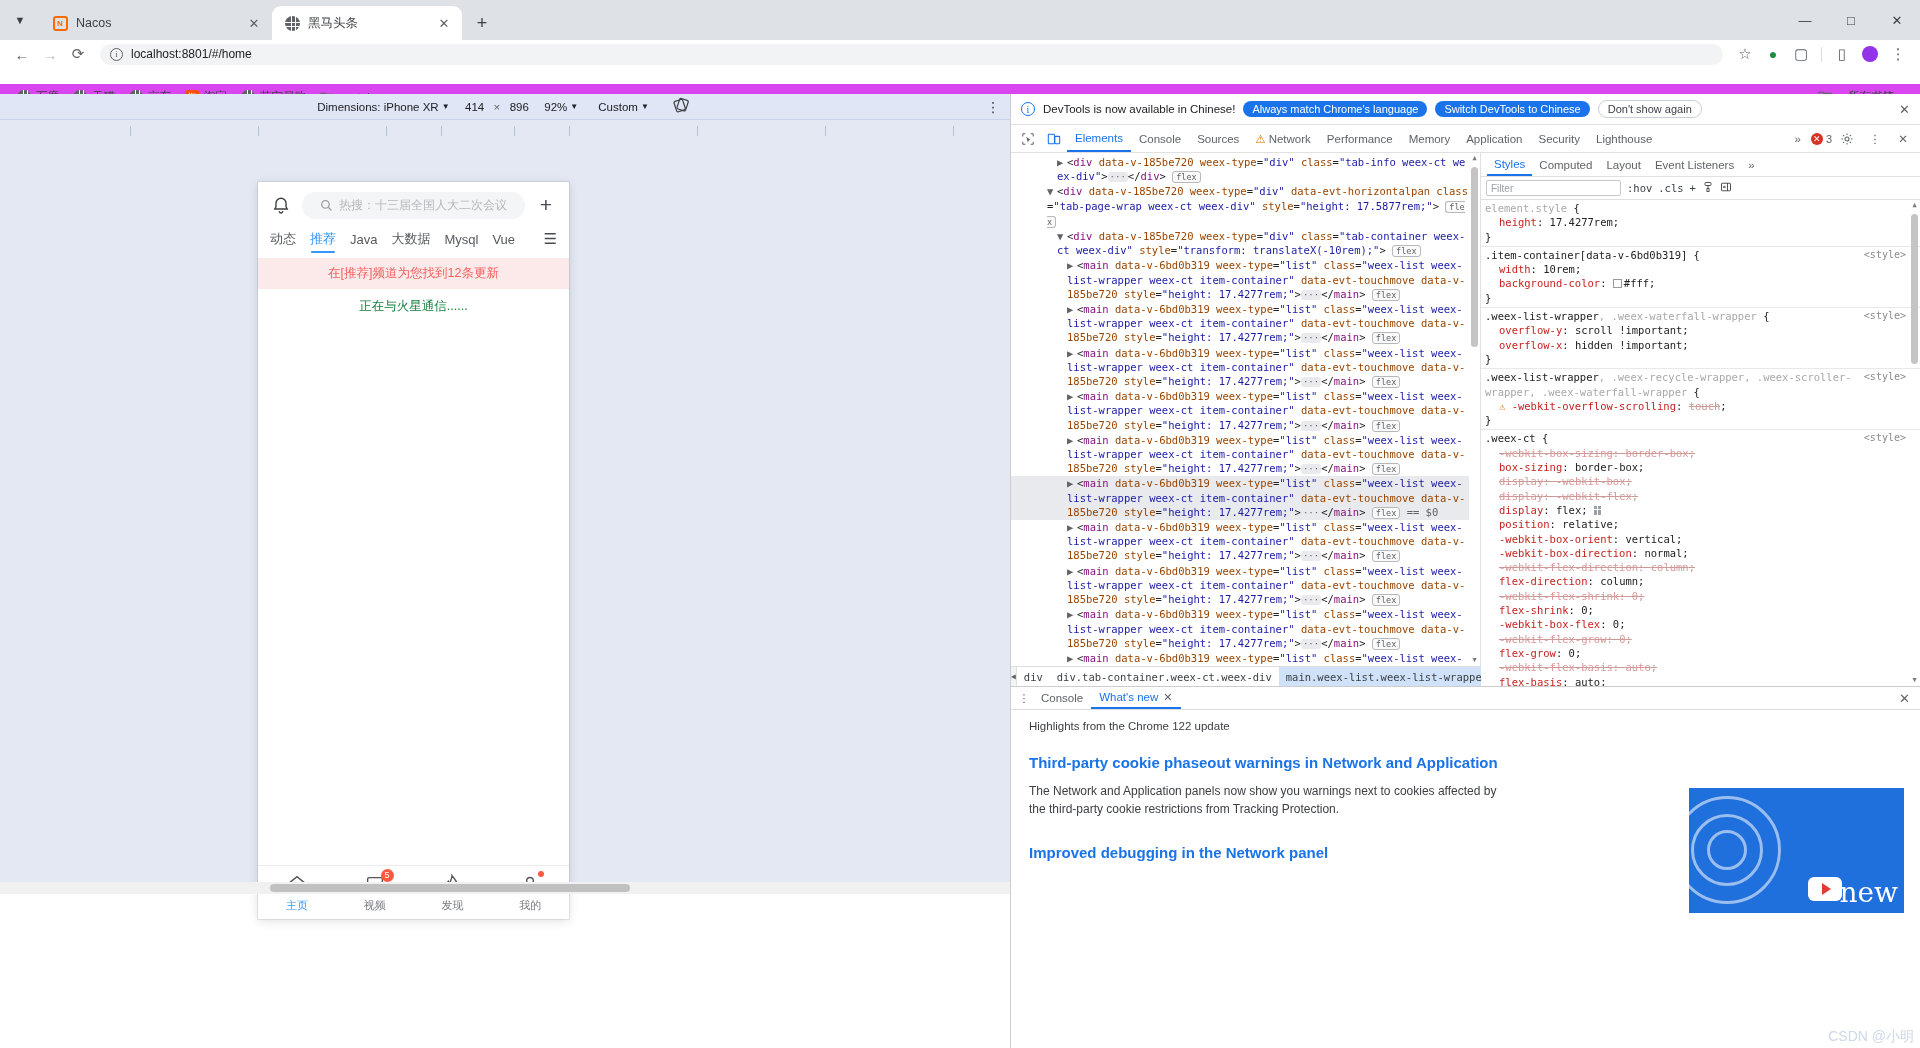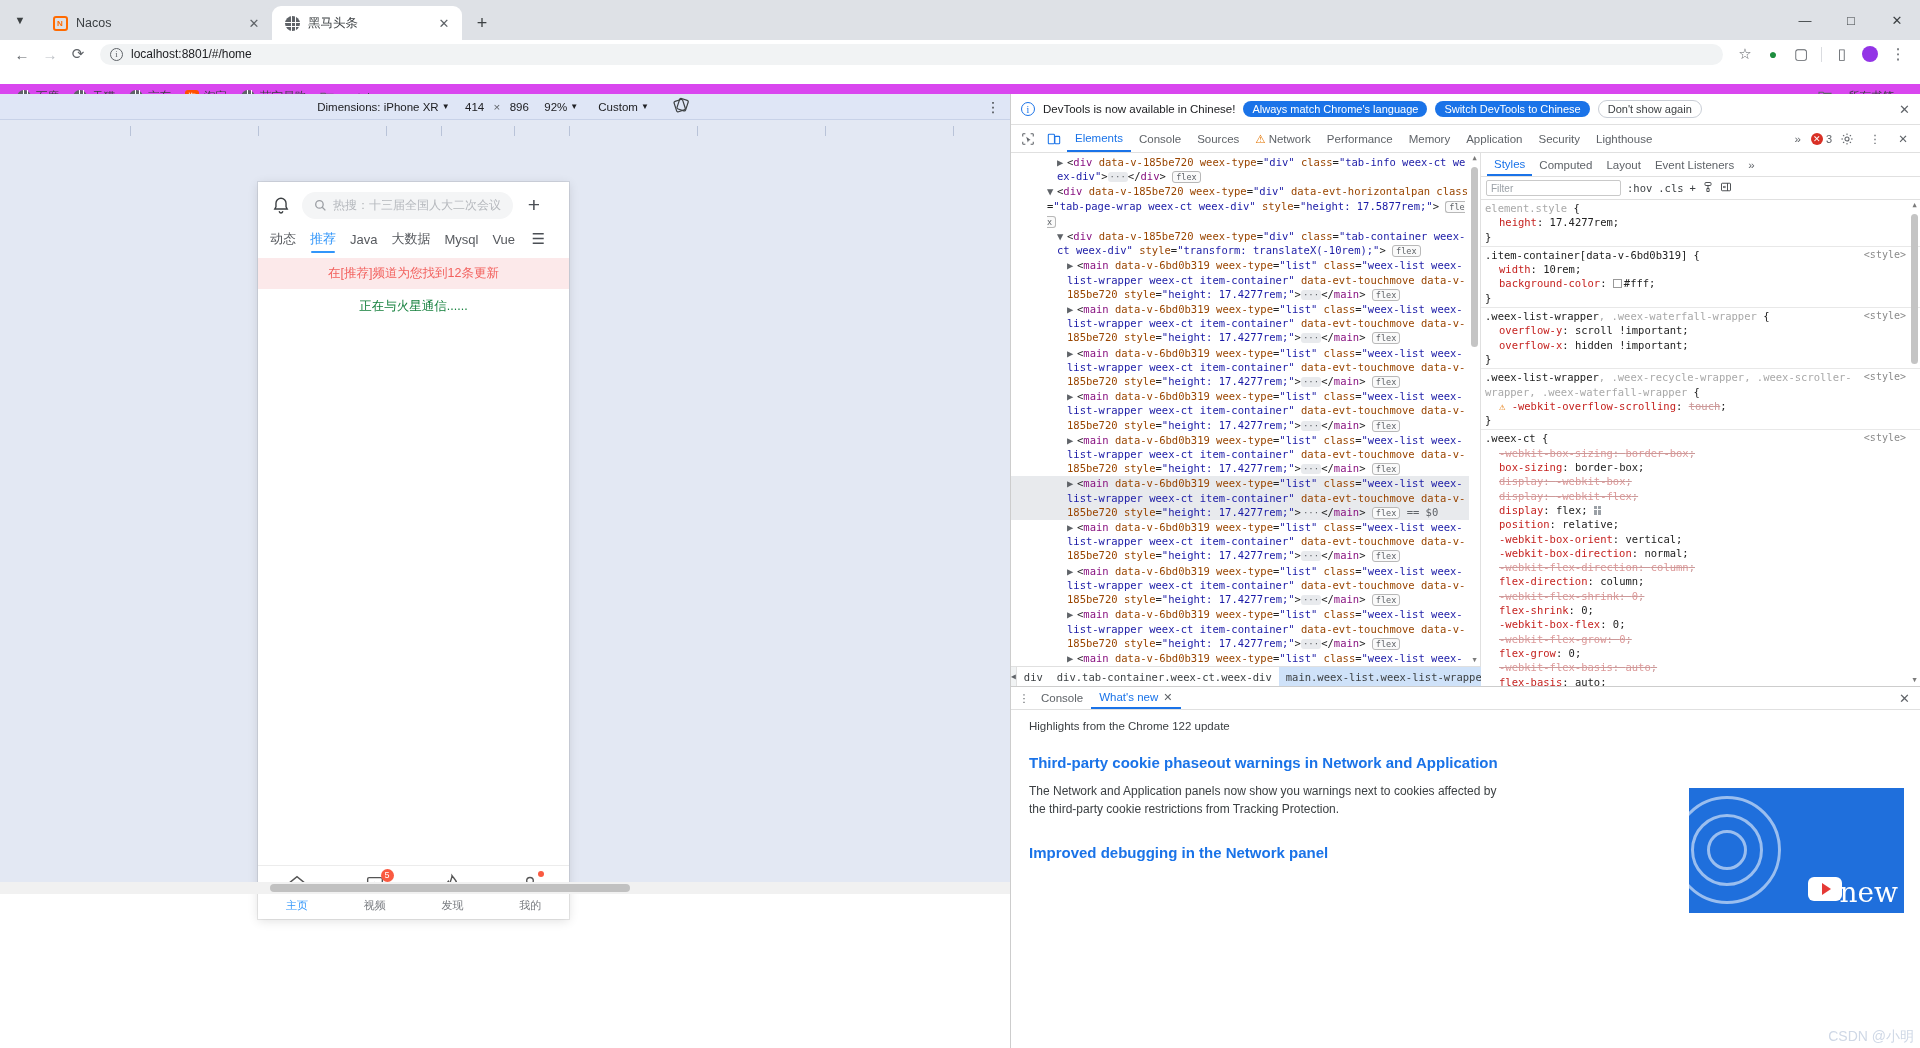--- a/index.html
+++ b/index.html
@@ -104,21 +104,21 @@
     position:absolute; top:26px; left:0; width:1010px; height:16px; background:#e3e8f3;
   }
   .ruler .tick { position:absolute; top:6px; width:1px; height:10px; background:#b9c3d8; }
 
   
   .phone {
     position:absolute; left:258px; top:88px; width:311px; height:737px;
     background:#fff; box-shadow:0 0 0 1px rgba(0,0,0,.08), 0 2px 10px rgba(0,0,0,.12);
     overflow:hidden; display:flex; flex-direction:column;
   }
-  .app-header { padding:10px 24px 0 12px; background:#fff; }
+  .app-header { padding:10px 12px 0 12px; background:#fff; }
   .search-row { display:flex; align-items:center; gap:10px; }
   .bell { width:22px;height:22px; flex:0 0 22px; }
   .searchbox {
     flex:1; height:27px; background:#f4f5f6; border-radius:14px;
     display:flex; align-items:center; justify-content:center; gap:6px;
     font-size:12px; color:#b5b8bd; padding:0 10px;
   }
   .plus { width:22px;height:22px;flex:0 0 22px; color:#4b4f55; font-size:21px; line-height:20px; text-align:center;}
   .chan-row { display:flex; align-items:center; gap:14px; margin-top:11px; padding-bottom:2px; }
   .chan { font-size:13px; color:#56595e; white-space:nowrap; position:relative; padding-bottom:5px; }

